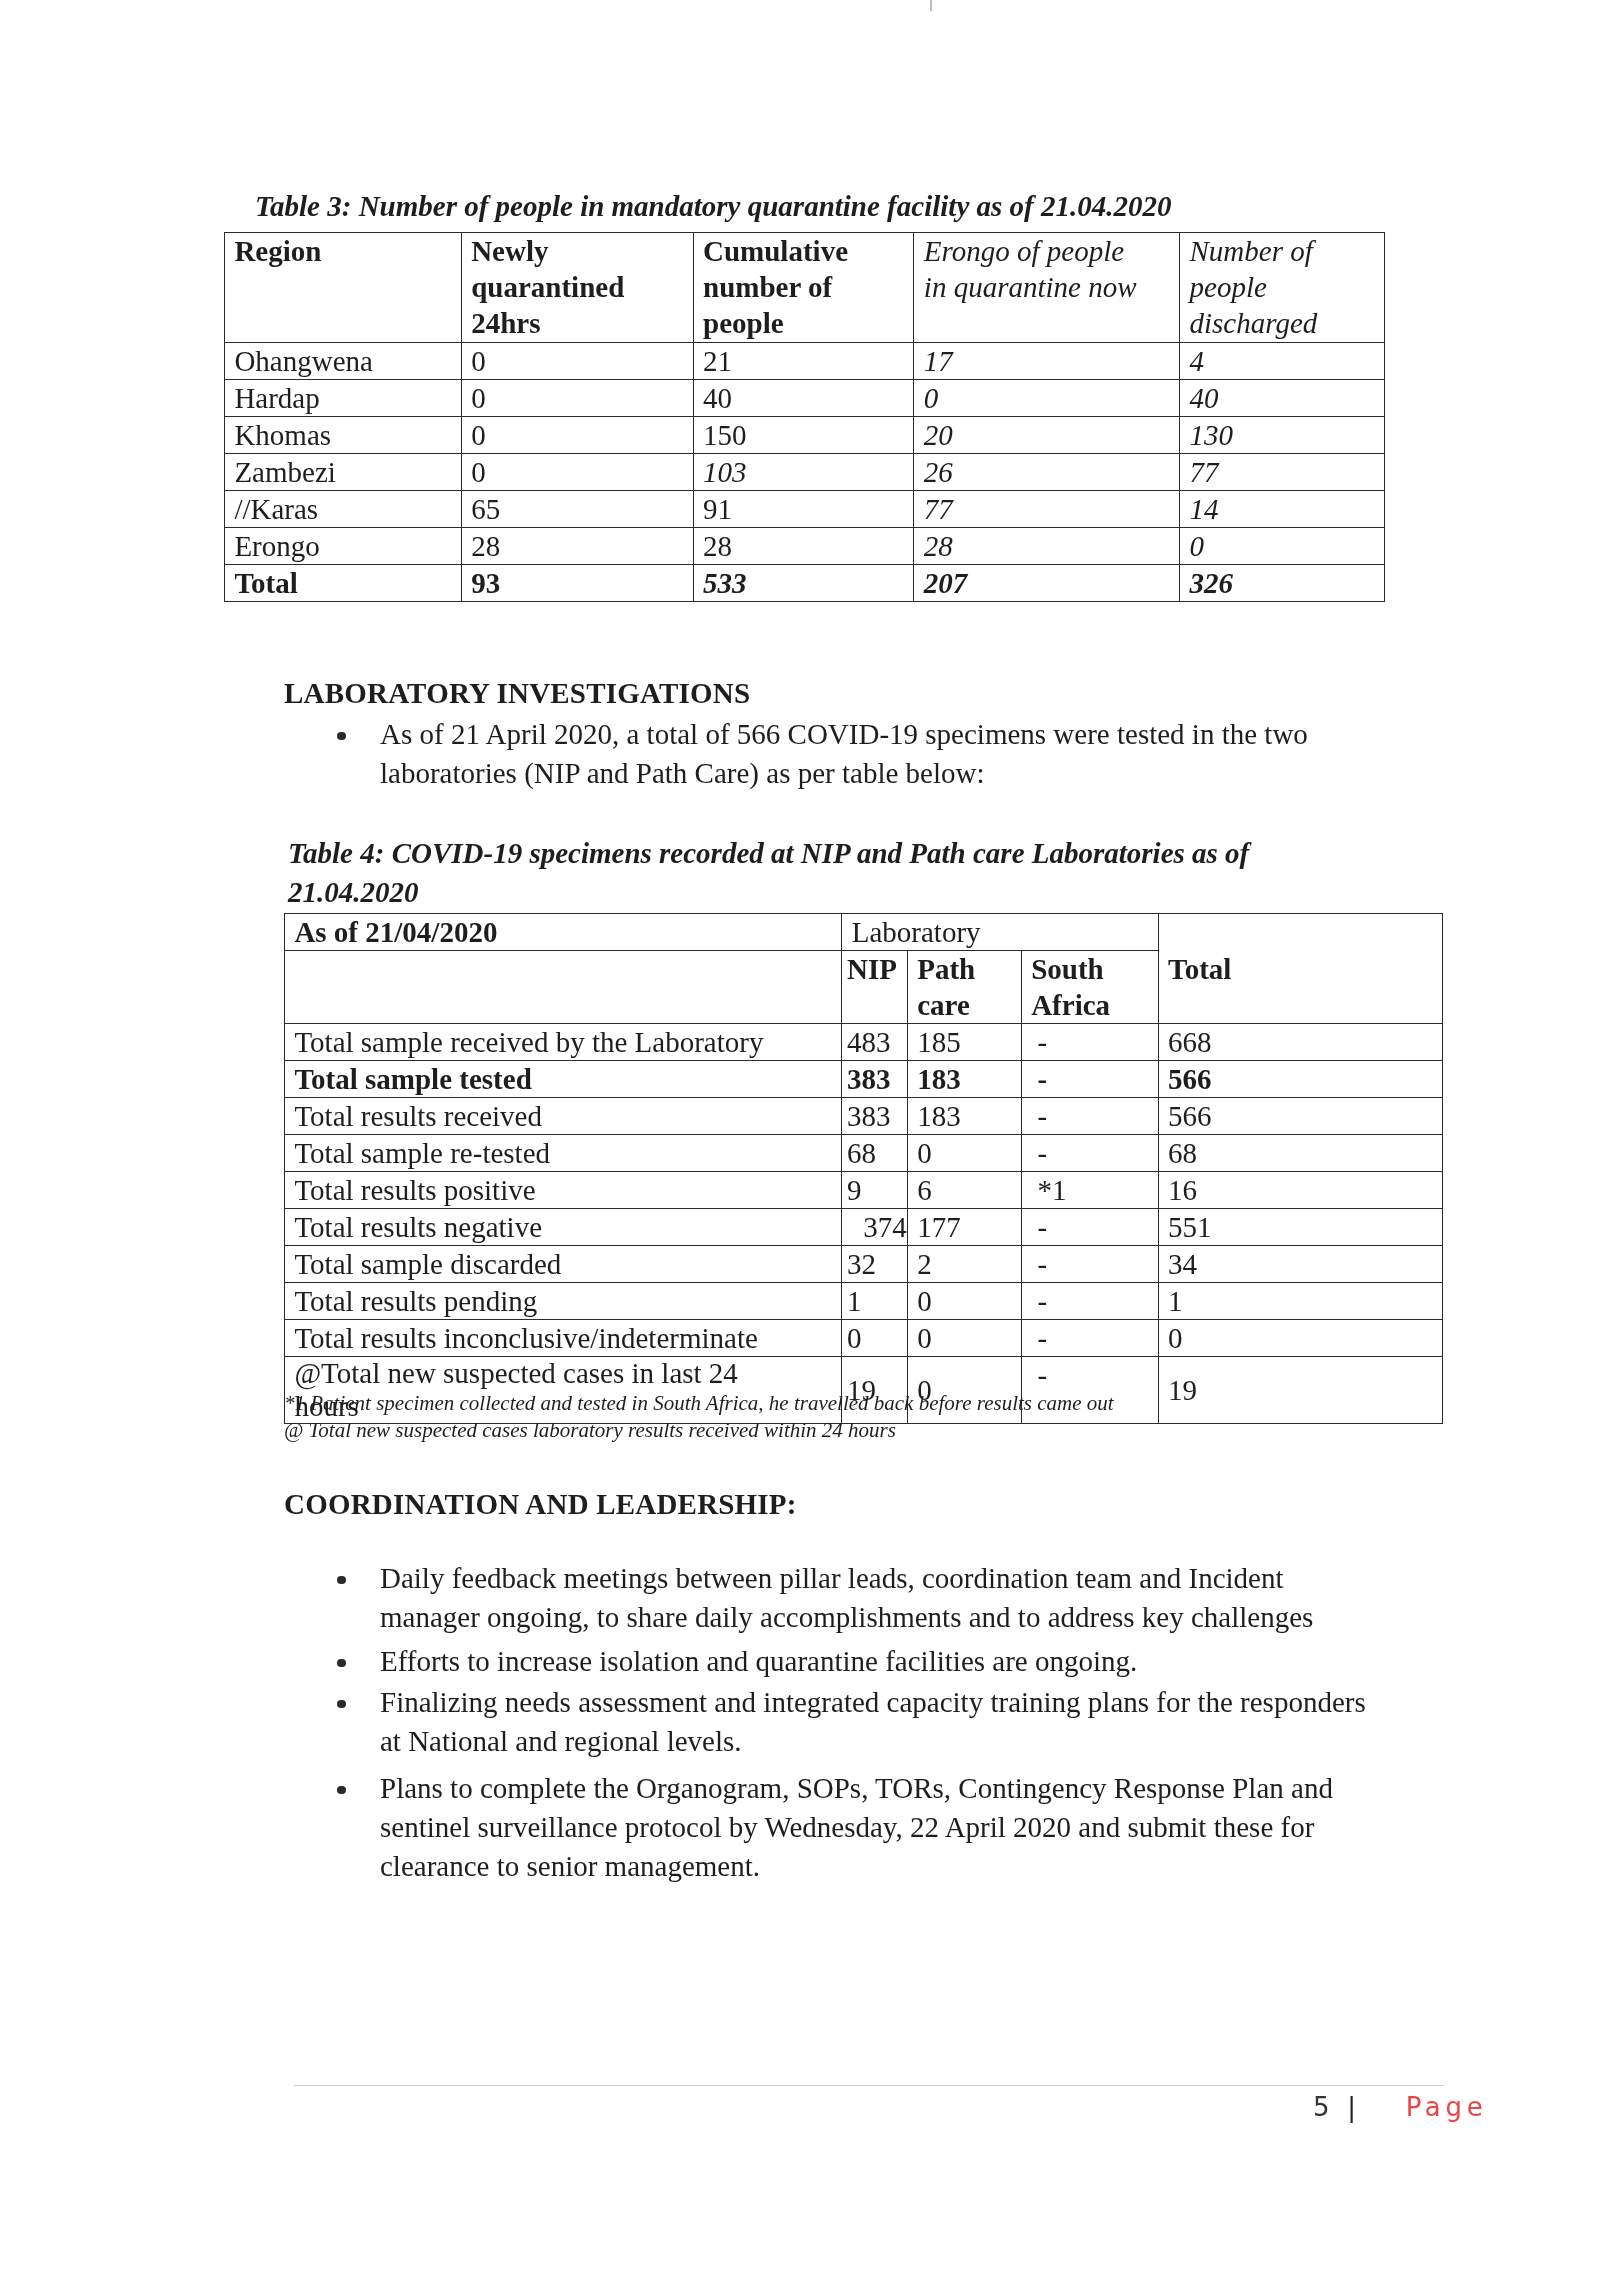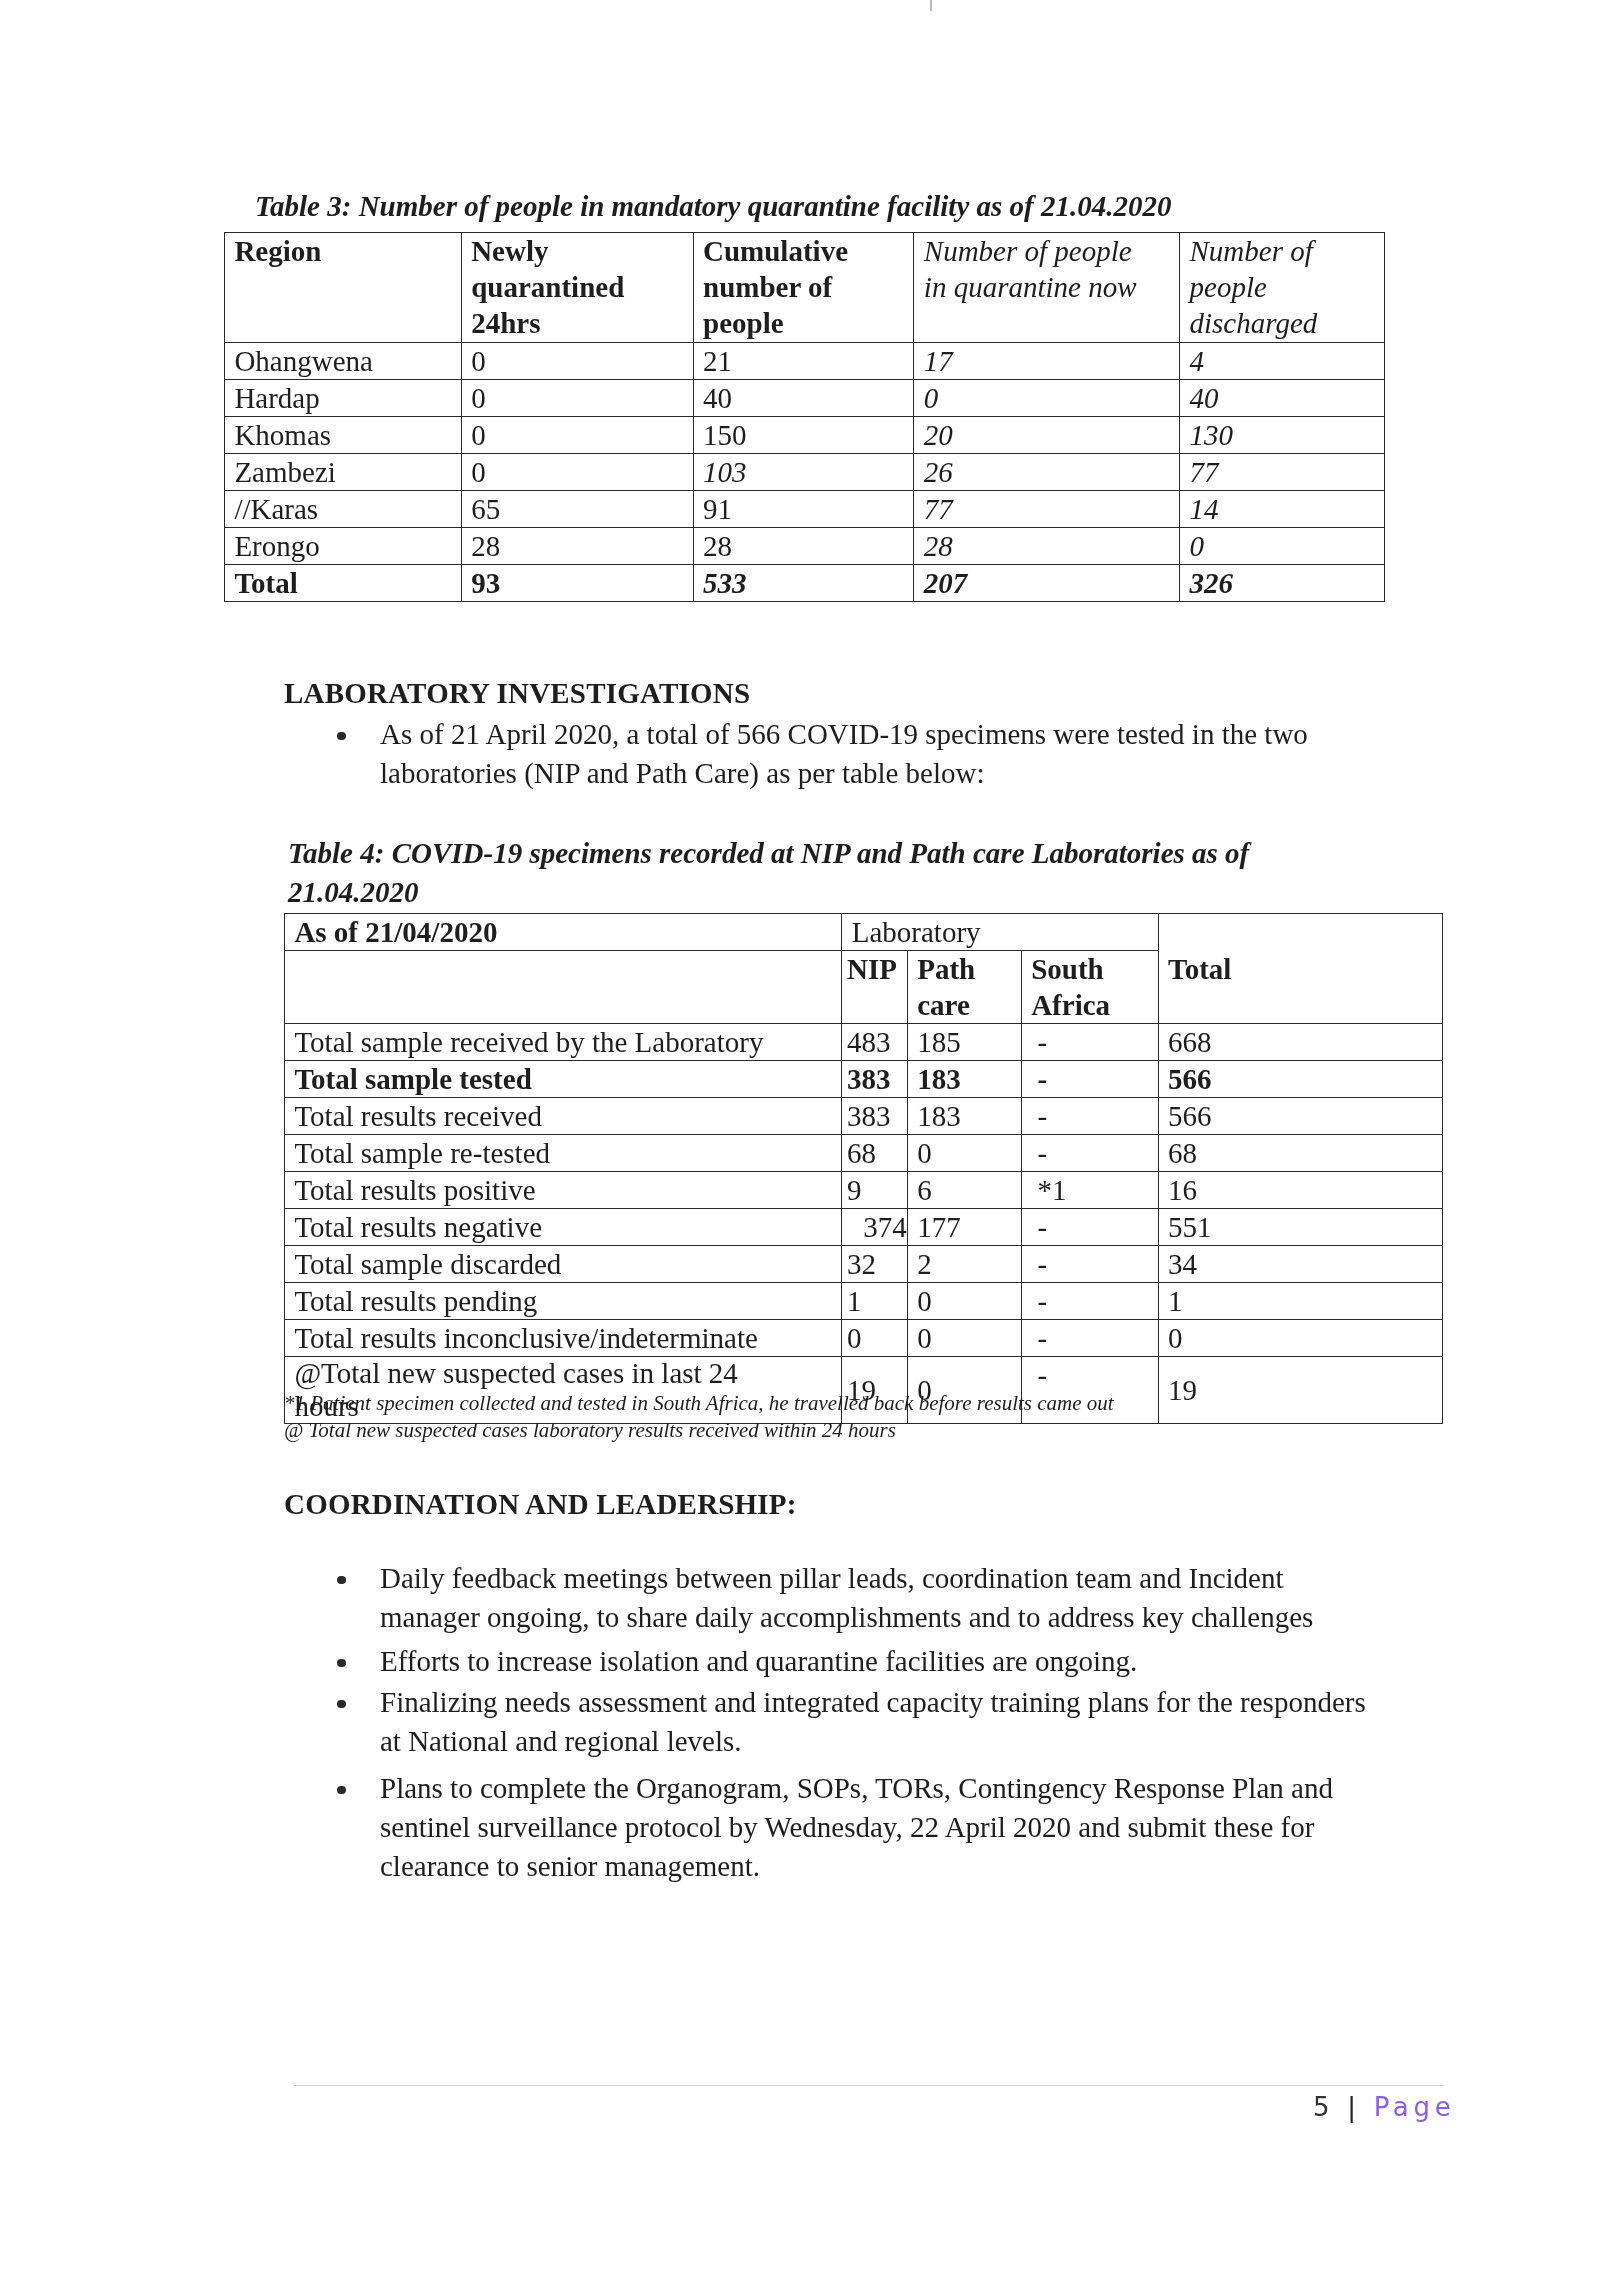--- a/index.html
+++ b/index.html
@@ -15,21 +15,21 @@
   .it { font-style:italic; }
   .b { font-weight:bold; }
   .heading { font-weight:bold; font-size:29px; letter-spacing:0.2px; }
   .bul { font-size:29px; line-height:39px; }
   .bul .dot { position:absolute; width:8.6px; height:8.6px; border-radius:50%; background:#2a2a2a; }
   .foot { font-style:italic; font-size:21px; line-height:27px; }
   .footer-line { left:294px; top:2085px; width:1150px; height:0.8px; background:#d0d0d0; }
   .page-num { font-family:"DejaVu Sans", sans-serif; font-size:26px; letter-spacing:4.7px; }
   .page-num .n { color:#333; }
   .page-num .bar { color:#222; }
-  .page-num .p { color:#8b5cf6; }
+  .page-num .p { color:#ef4444;margin-left:32px; }
 </style>
 </head>
 <body>
 
 <div class="abs top-tick"></div>
 
 <div class="abs caption" style="left:255px; top:188px;">Table 3: Number of people in mandatory quarantine facility as of 21.04.2020</div>
 
 <table class="t t3" style="left:224px; top:232px; width:1161px;">
   <colgroup>
@@ -48,21 +48,21 @@
       <div>Newly</div>
           <div>quarantined</div>
           <div>24hrs</div>
     </td>
     <td class="hdr">
       <div>Cumulative</div>
           <div>number of</div>
           <div>people</div>
     </td>
     <td class="it">
-      <div>Number of people</div>
+      <div>Erongo of people</div>
           <div>in quarantine now</div>
     </td>
     <td class="it">
       <div>Number of</div>
           <div>people</div>
           <div>discharged</div>
     </td>
   </tr>
   <tr>
     <td>Ohangwena</td>

